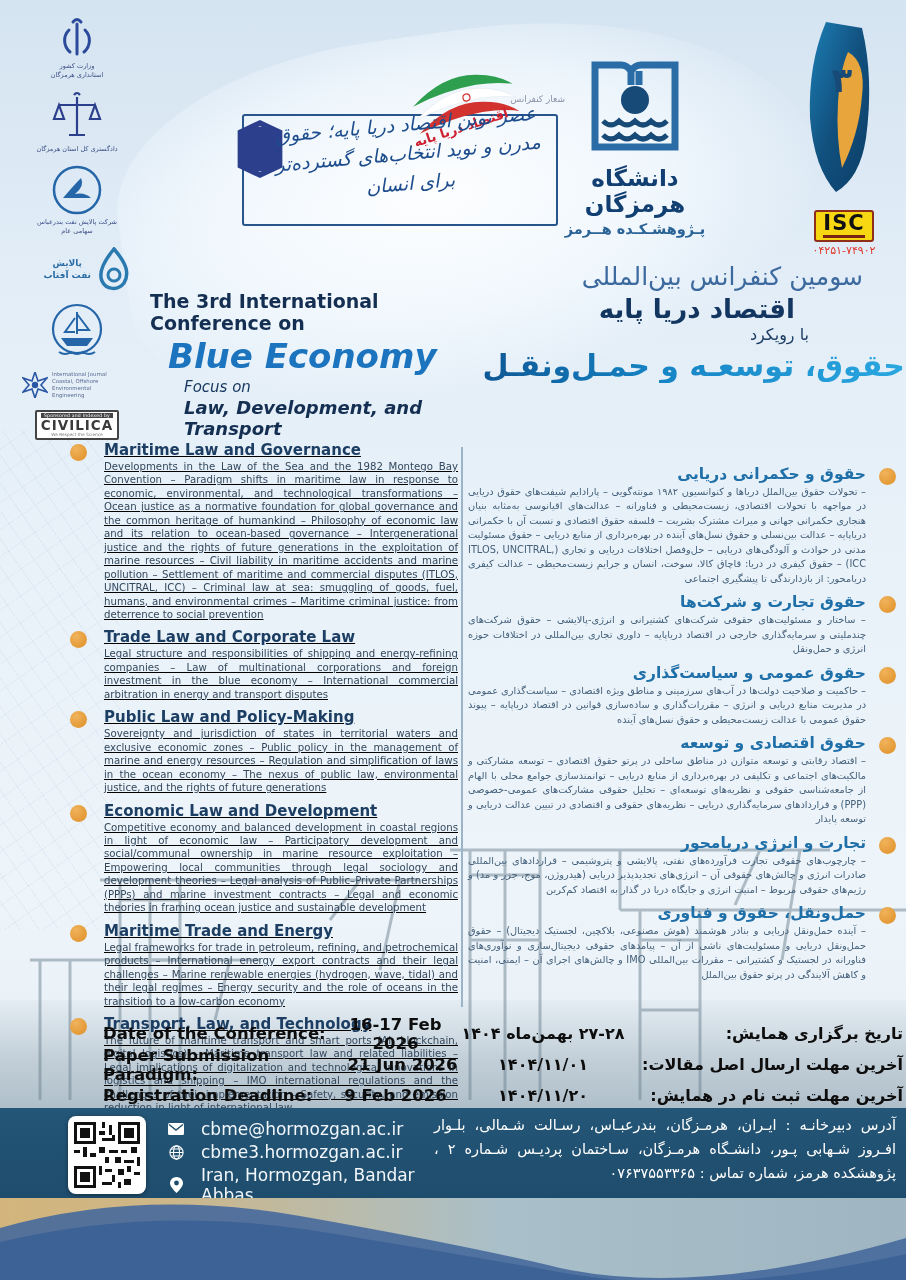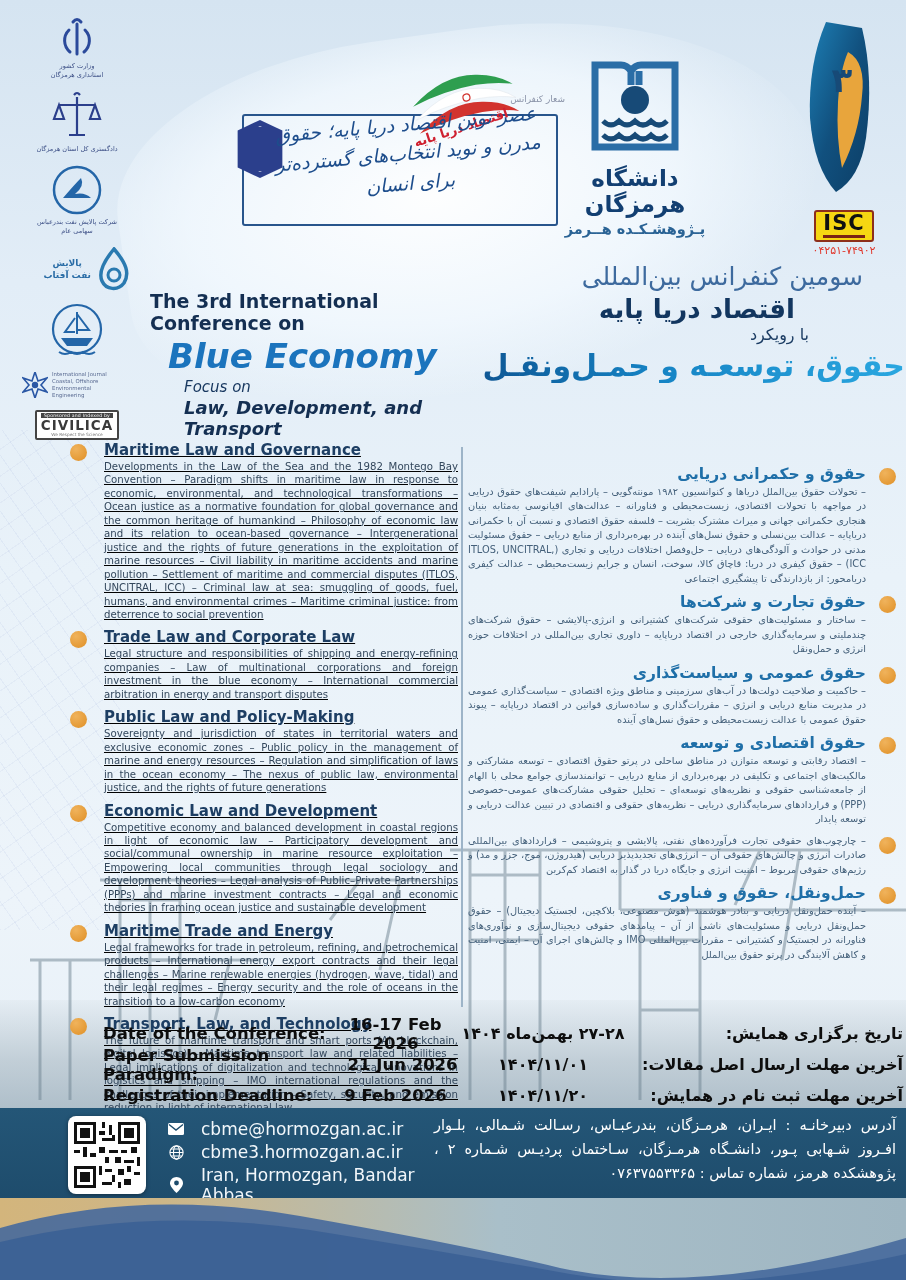--- a/index.html
+++ b/index.html
@@ -353,20 +353,21 @@
       <div class="t-title-fa">حقوق عمومی و سیاست‌گذاری</div>
       <div class="t-body-fa">– حاکمیت و صلاحیت دولت‌ها در آب‌های سرزمینی و مناطق ویژه اقتصادی – سیاست‌گذاری عمومی در مدیریت منابع دریایی و انرژی – مقررات‌گذاری و ساده‌سازی قوانین در اقتصاد دریاپایه – پیوند حقوق عمومی با عدالت زیست‌محیطی و حقوق نسل‌های آینده</div>
     </div>
     <div class="topic">
         <span class="bullet"></span>
       <div class="t-title-fa">حقوق اقتصادی و توسعه</div>
       <div class="t-body-fa">– اقتصاد رقابتی و توسعه متوازن در مناطق ساحلی در پرتو حقوق اقتصادی – توسعه مشارکتی و مالکیت‌های اجتماعی و تکلیفی در بهره‌برداری از منابع دریایی – توانمندسازی جوامع محلی با الهام از جامعه‌شناسی حقوقی و نظریه‌های توسعه‌ای – تحلیل حقوقی مشارکت‌های عمومی-خصوصی (PPP) و قراردادهای سرمایه‌گذاری دریایی – نظریه‌های حقوقی و اقتصادی در تبیین عدالت دریایی و توسعه پایدار</div>
     </div>
     <div class="topic">
         <span class="bullet"></span>
+      <div class="t-title-fa">تجارت و انرژی دریامحور</div>
       <div class="t-body-fa">– چارچوب‌های حقوقی تجارت فرآورده‌های نفتی، پالایشی و پتروشیمی – قراردادهای بین‌المللی صادرات انرژی و چالش‌های حقوقی آن – انرژی‌های تجدیدپذیر دریایی (هیدروژن، موج، جزر و مد) و رژیم‌های حقوقی مربوط – امنیت انرژی و جایگاه دریا در گذار به اقتصاد کم‌کربن</div>
     </div>
     <div class="topic">
         <span class="bullet"></span>
       <div class="t-title-fa">حمل‌ونقل، حقوق و فناوری</div>
       <div class="t-body-fa">– آینده حمل‌ونقل دریایی و بنادر هوشمند (هوش مصنوعی، بلاکچین، لجستیک دیجیتال) – حقوق حمل‌ونقل دریایی و مسئولیت‌های ناشی از آن – پیامدهای حقوقی دیجیتال‌سازی و نوآوری‌های فناورانه در لجستیک و کشتیرانی – مقررات بین‌المللی IMO و چالش‌های اجرای آن – ایمنی، امنیت و کاهش آلایندگی در پرتو حقوق بین‌الملل</div>
     </div>
   </div>
 
   <div class="dates">

